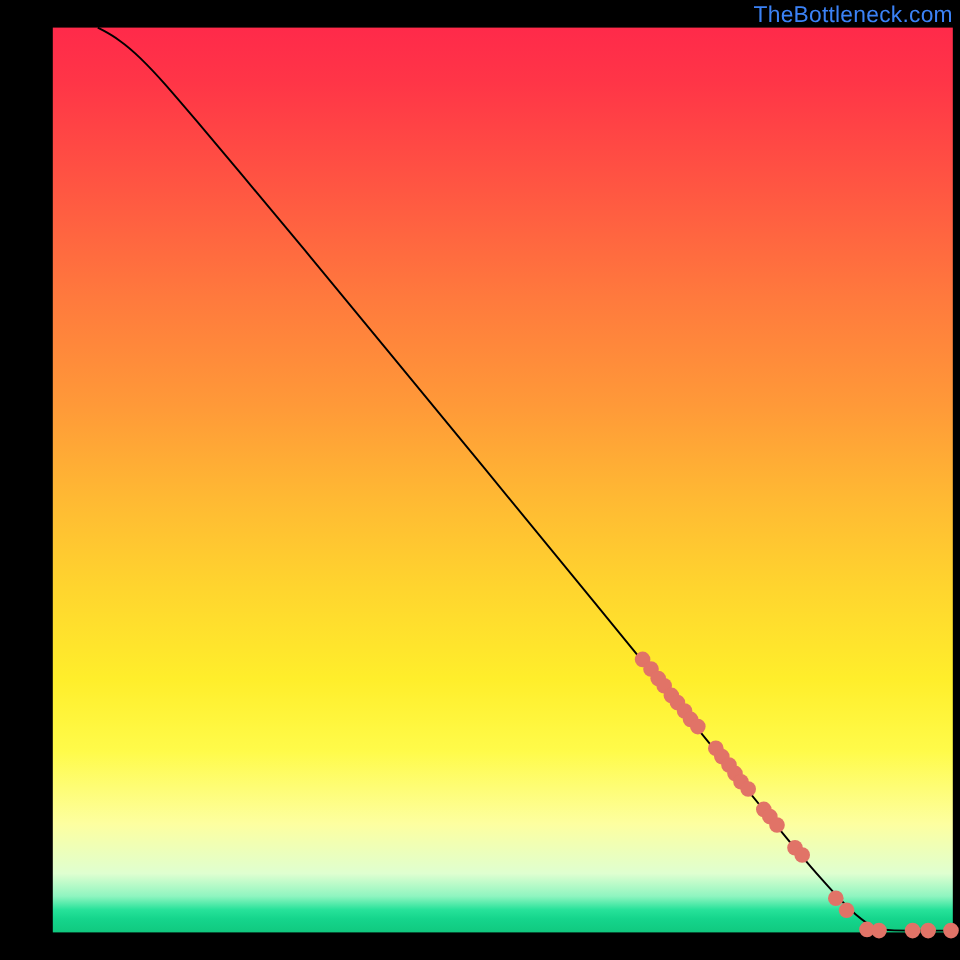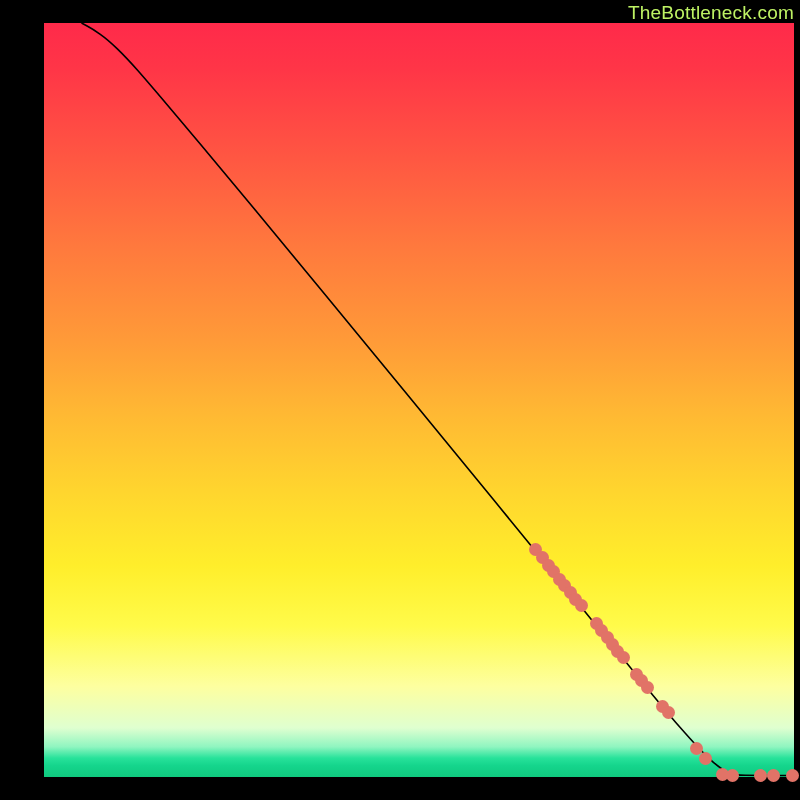--- a/index.html
+++ b/index.html
@@ -39,21 +39,21 @@
       #8ff5c0 96%,
       #27e29a 97.5%,
       #15d58c 98.5%,
       #10c97f 100%
     );
   }
   .watermark {
     position: absolute;
     top: 2px;
     right: 6px;
-    color: #bef264;
+    color: #3b82f6;
     font-size: 19px;
     font-weight: 400;
     letter-spacing: 0.2px;
     user-select: none;
   }
   svg.curve {
     position: absolute;
     left: 0; top: 0;
     width: 750px;
     height: 754px;

